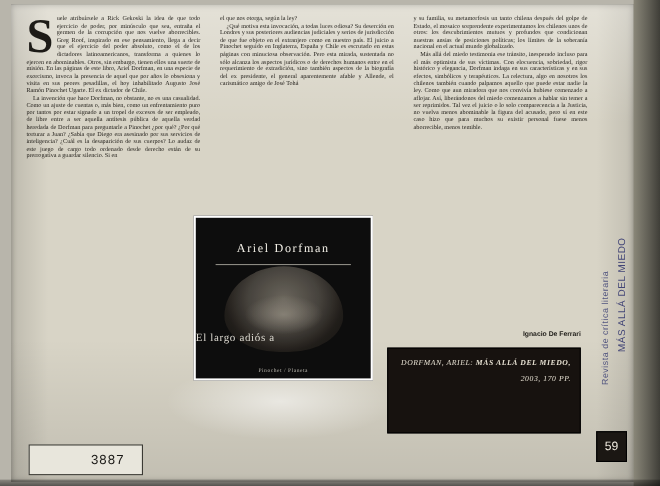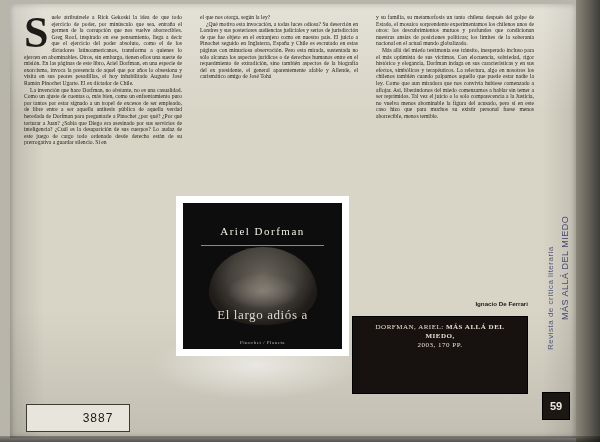--- a/index.html
+++ b/index.html
@@ -115,21 +115,21 @@
   
   .cover {
     position: absolute;
     left: 176px;
     top: 196px;
     width: 159px;
     height: 146px;
     background: #0d0d0d;
     color: #e9e6dc;
     overflow: hidden;
-    border: 7px solid #ffffff;
+    border: 2px solid #ffffff;
   }
   .cover .author {
     position: absolute;
     left: 0;
     right: 0;
     top: 22px;
     text-align: center;
     font-family: "Liberation Serif", serif;
     font-size: 11px;
     letter-spacing: 1.5px;
@@ -141,22 +141,22 @@
     right: 18px;
     top: 42px;
     height: 1px;
     background: #8c8a82;
   }
   .cover .subtitle {
     position: absolute;
     left: 0;
     right: 0;
     top: 104px;
-    text-align: center;
-    font-size: 13px;
+    text-align: left;
+    font-size: 10px;
     letter-spacing: 0.6px;
     color: #dedbd2;
   }
   .cover .publisher {
     position: absolute;
     left: 0;
     right: 0;
     bottom: 4px;
     text-align: center;
     font-size: 5px;
@@ -194,23 +194,24 @@
     top: 316px;
     width: 176px;
     height: 78px;
     background: #17120f;
     color: #e6e0d2;
     border: 1px solid #000;
     padding: 6px 8px 0 8px;
     box-sizing: border-box;
     font-family: "Liberation Serif", serif;
     font-size: 7px;
-    line-height: 9px;
+    line-height: 14px;
     letter-spacing: 0.5px;
-    text-align: center;
+    text-align: right;
+    font-style: italic;
   }
   .cite .line1 b { font-variant: small-caps; }
   .cite .line { font-variant: small-caps; }
   .signature {
     position: absolute;
     left: 352px;
     top: 300px;
     width: 176px;
     text-align: right;
     font-size: 6.2px;
@@ -226,21 +227,20 @@
     width: 26px;
     height: 26px;
     background: #1b1713;
     color: #efeade;
     font-family: "Liberation Sans", sans-serif;
     font-size: 11px;
     display: flex;
     align-items: center;
     justify-content: center;
     border: 1px solid #000;
-    font-weight: bold;
   }
   
   .callnum {
     position: absolute;
     left: 26px;
     bottom: 10px;
     width: 62px;
     height: 26px;
     background: #e8e6dc;
     border: 1px solid #3b3a34;

